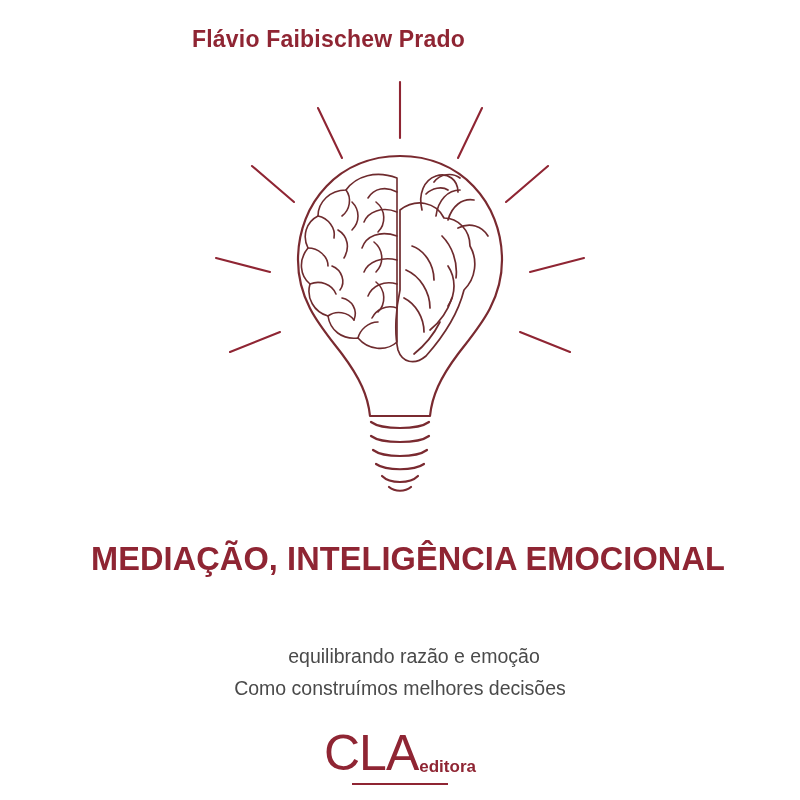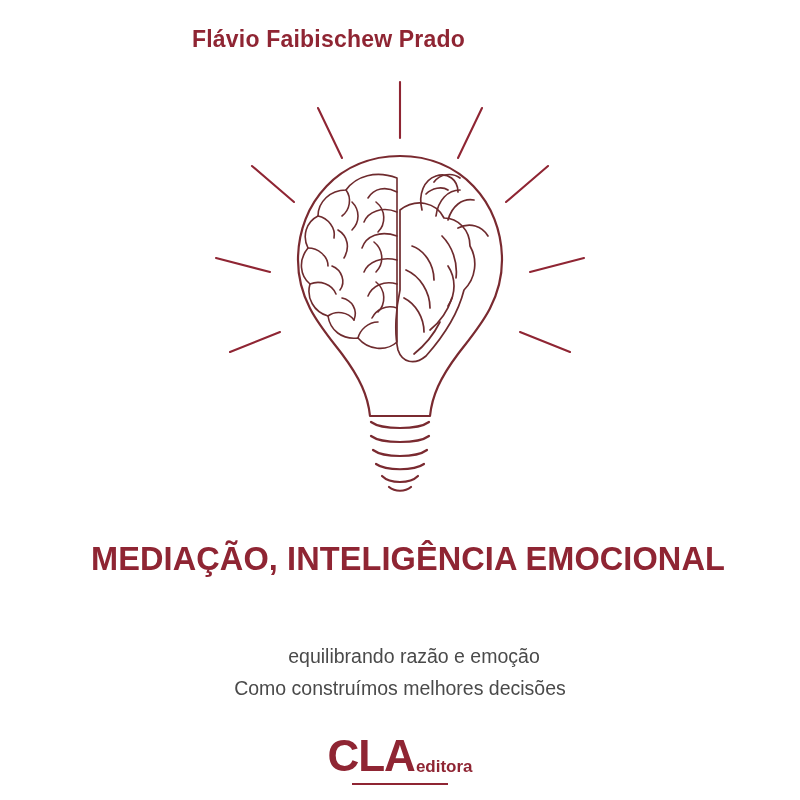--- a/index.html
+++ b/index.html
@@ -93,22 +93,22 @@
     display: flex;
     align-items: flex-end;
     justify-content: center;
   }
   .logo-inner {
     position: relative;
     display: flex;
     align-items: flex-end;
   }
   .logo-cla {
-    font-size: 44px;
-    font-weight: 700;
+    font-size: 50px;
+    font-weight: 400;
     color: #8f2533;
     letter-spacing: -1px;
     line-height: 1;
     position: relative;
   }
   .logo-editora {
     font-size: 17px;
     font-weight: 700;
     color: #8f2533;
     line-height: 1;

